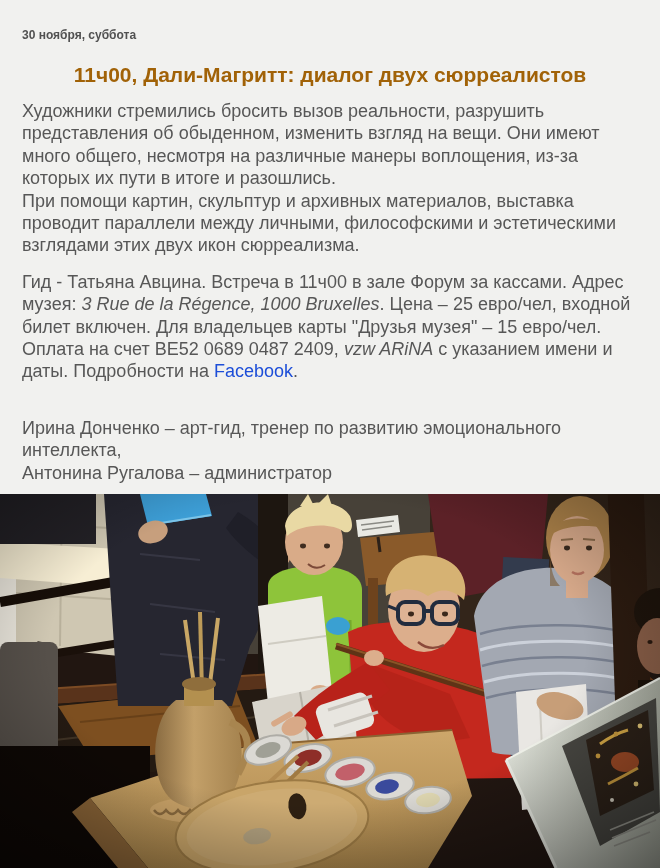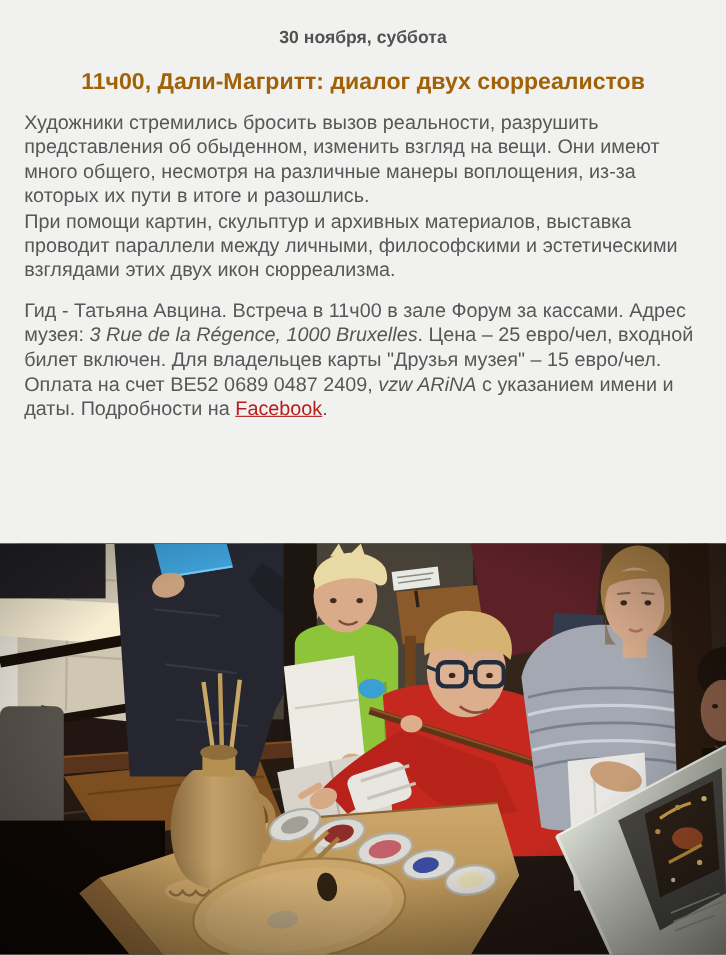--- a/index.html
+++ b/index.html
@@ -3,52 +3,53 @@
 <meta charset="utf-8">
 <style>
   html, body { margin: 0; padding: 0; background: #f1f1ef; }
   .page {
     width: 660px; height: 868px; margin: 0 auto; background: #f1f1ef;
     font-family: "Liberation Sans", "DejaVu Sans", sans-serif;
     color: #565656; overflow: hidden;
   }
   .content { padding: 26px 22px 0 22px; box-sizing: border-box; height: 494px; }
   .content h2 {
-    margin: 0 0 22px 0; font-size: 16px; line-height: 18px; font-weight: 700;
-    text-align: center; color: #515151;
+    margin: 0 0 22px 0; font-size: 12px; line-height: 18px; font-weight: 700;
+    text-align: left; color: #515151;
   }
   .content h3 {
     margin: 0 0 16px 0; font-size: 21px; line-height: 18px; font-weight: 700;
     color: #a16207; text-align: center;
   }
   .content p { margin: 0; font-size: 18px; line-height: 22.4px; color: #575757; }
   .p-desc    { margin-bottom: 14px !important; }
   .p-details { margin-bottom: 34px !important; }
   .p-farewell{ margin-bottom: 21px !important; }
   .p-sign    { margin-bottom: 0 !important; }
   .content em { font-style: italic; }
-  a.fb-link { color: #b91c1c; text-decoration: underline; cursor: pointer; }
+  a.fb-link { color: #1d4ed8; cursor: pointer; }
   .photo { width: 660px; height: 374px; overflow: hidden; background: #211611; }
   .photo svg { display: block; }
 </style>
 </head>
 <body>
 
 <div class="page">
   <div class="content">
 
     <h2>30 ноября, суббота</h2>
 
     <h3>11ч00, Дали-Магритт: диалог двух сюрреалистов</h3>
 
     <p class="p-desc"><span>Художники стремились бросить вызов реальности, разрушить представления об обыденном, изменить взгляд на вещи. Они имеют много общего, несмотря на различные манеры воплощения, из-за которых их пути в итоге и разошлись.</span><br><span>При помощи картин, скульптур и архивных материалов, выставка проводит параллели между личными, философскими и эстетическими взглядами этих двух икон сюрреализма.</span></p>
 
     <p class="p-details"><span>Гид - Татьяна Авцина. Встреча в 11ч00 в зале Форум за кассами. Адрес музея: </span><em>3 Rue de la Régence, 1000 Bruxelles</em><span>. Цена – 25 евро/чел, входной билет включен. Для владельцев карты "Друзья музея" – 15 евро/чел. Оплата на счет BE52 0689 0487 2409, </span><em>vzw ARiNA</em><span> с указанием имени и даты. Подробности на </span><a class="fb-link">Facebook</a><span>.</span></p>
 
 
+    <p class="p-sign"><span>Ирина Донченко – арт-гид, тренер по развитию эмоционального интеллекта,</span><br><span>Антонина Ругалова – администратор</span></p>
   </div>
 
   <div class="photo">
     <svg viewBox="0 0 660 374" width="660" height="374" preserveAspectRatio="none" xmlns="http://www.w3.org/2000/svg">
       <defs>
         <radialGradient id="vig" cx="48%" cy="42%" r="78%">
           <stop offset="52%" stop-color="#000000" stop-opacity="0"></stop>
           <stop offset="100%" stop-color="#000000" stop-opacity="0.5"></stop>
         </radialGradient>
         <linearGradient id="tableTop" x1="0" y1="0" x2="0" y2="1">

